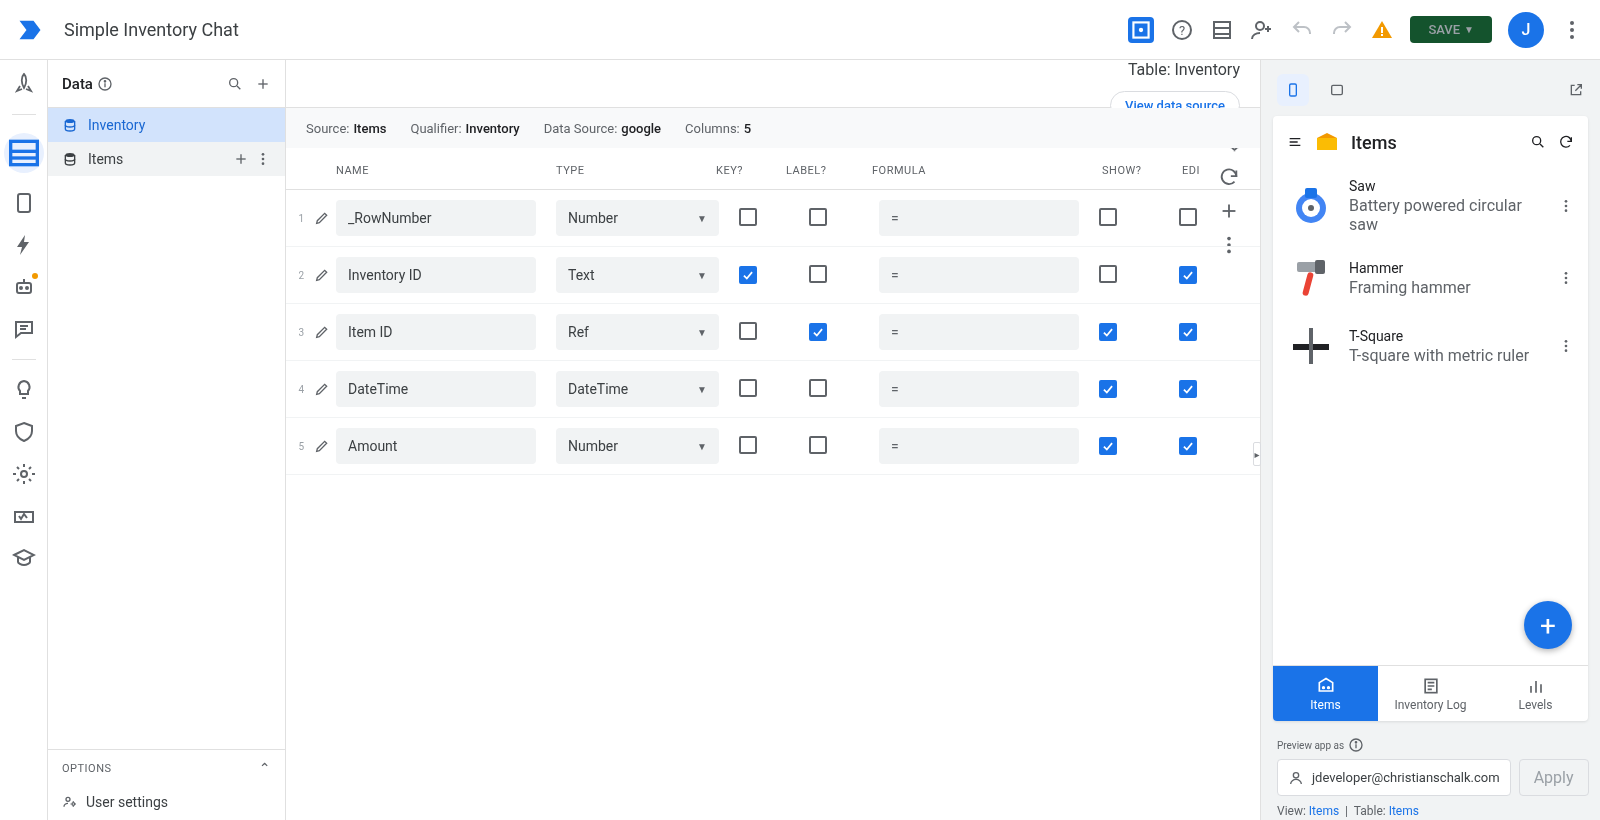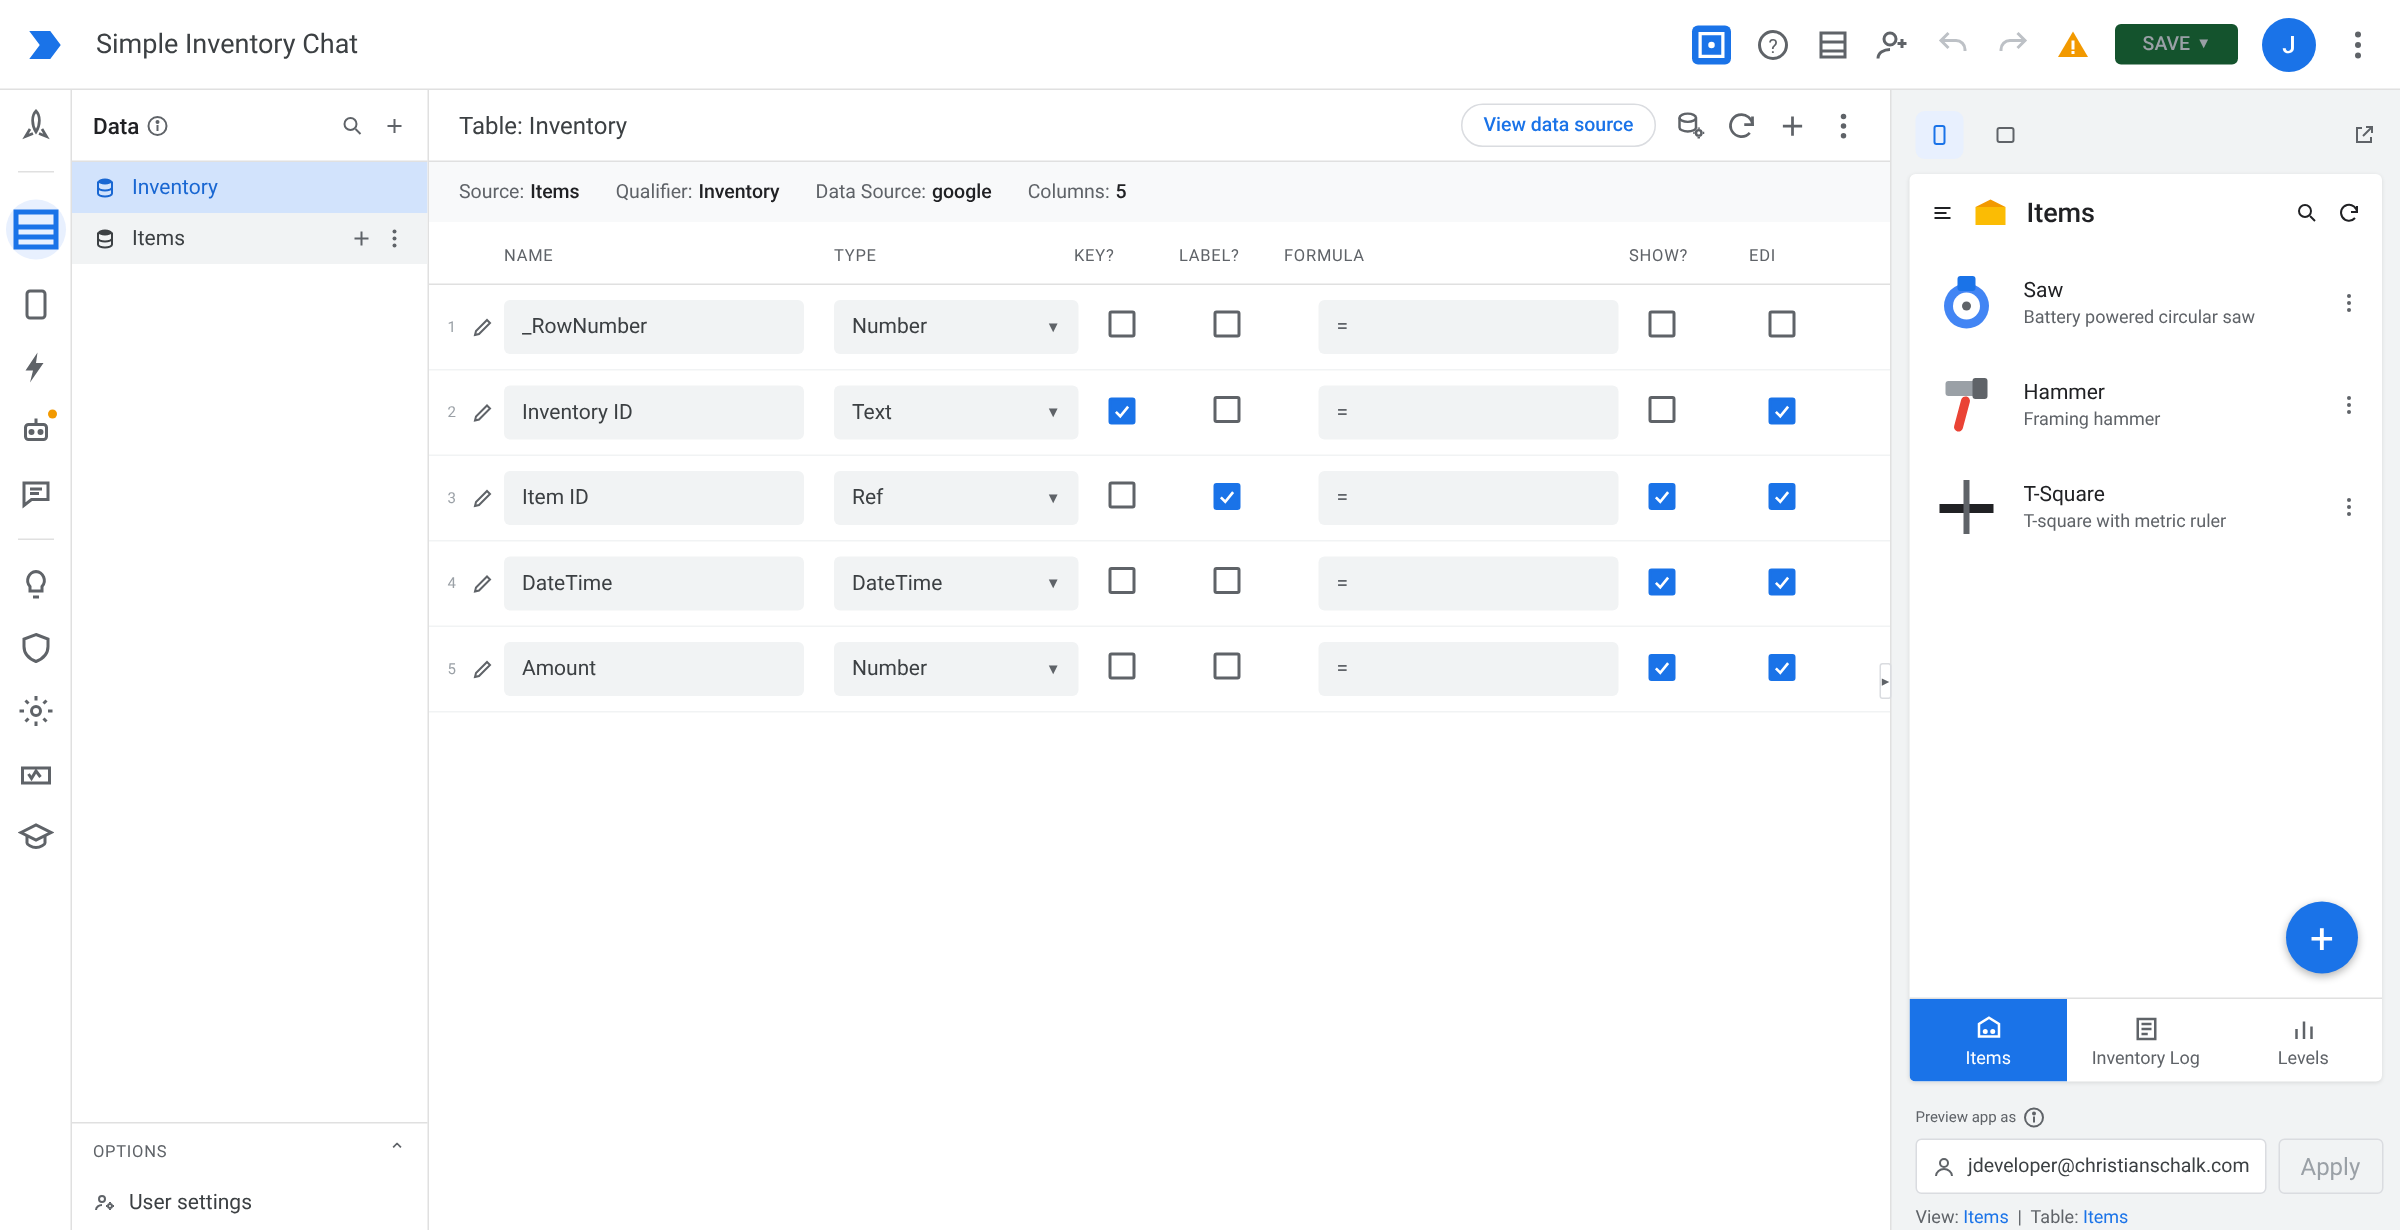--- a/index.html
+++ b/index.html
@@ -33,30 +33,30 @@
 .dp-list { flex:1; overflow:auto;}
 .dp-item { height:34px; display:flex; align-items:center; padding:0 14px; gap:10px; font-size:14px; color:#3c4043; cursor:pointer;}
 .dp-item.active { background:#d2e3fc; color:#1967d2;}
 .dp-item.sel { background:#f1f3f4;}
 .dp-item .tail { margin-left:auto; display:flex; gap:6px; color:#5f6368;}
 .dp-options { border-top:1px solid #e0e0e0; padding:10px 14px; font-size:11px; color:#5f6368; letter-spacing:0.5px; display:flex; align-items:center; justify-content:space-between;}
 .dp-settings { padding:8px 14px 14px; display:flex; align-items:center; gap:8px; color:#3c4043;}
 
 
 .center { flex:1; display:flex; flex-direction:column; min-width:0;}
-.tbl-header { height:48px; border-bottom:1px solid #e0e0e0; display:flex; align-items:center; padding:0 20px; gap:12px;}
+.tbl-header { height:48px; border-bottom:1px solid #e0e0e0; display:flex; align-items:flex-end; padding:0 20px; gap:12px;flex-direction:column;}
 .tbl-title { font-size:16px; color:#3c4043; flex:1;}
 .view-src { border:1px solid #dadce0; color:#1a73e8; background:#fff; padding:6px 14px; border-radius:16px; font-size:13px; font-weight:500; cursor:pointer;}
 .hicon { width:22px; height:22px; color:#5f6368; display:flex; align-items:center; justify-content:center; cursor:pointer;}
 .tbl-meta { height:40px; background:#f8f9fa; display:flex; align-items:center; padding:0 20px; gap:24px; font-size:13px; color:#5f6368;}
 .tbl-meta b { color:#202124; font-weight:500; margin-left:4px;}
 
 .grid { padding: 16px 0 0 0;}
 .ghead { display:flex; padding:0 20px 12px 50px; font-size:11px; color:#5f6368; letter-spacing:0.5px; border-bottom:1px solid #e0e0e0;}
-.c-name{width:220px;} .c-type{width:160px;} .c-key{width:70px;} .c-label{width:70px;} .c-formula{width:220px;} .c-show{width:80px; margin-left:10px;} .c-edit{width:40px;}
+.c-name{width:220px;} .c-type{width:160px;} .c-key{width:70px;} .c-label{width:70px;} .c-formula{width:220px;margin-left:16px;} .c-show{width:80px; margin-left:10px;} .c-edit{width:40px;}
 .grow { display:flex; align-items:center; padding:10px 20px 10px 8px; border-bottom:1px solid #f1f3f4;}
 .rn { width:14px; font-size:10px; color:#9aa0a6; text-align:right; padding-right:4px;}
 .edit-ic { width:28px; display:flex; justify-content:center; color:#5f6368; cursor:pointer;}
 .txtfield { width:200px; background:#f1f3f4; border:none; border-radius:4px; padding:10px 12px; font-size:14px; color:#3c4043; margin-right:20px;}
 .selfield { width:163px; background:#f1f3f4; border:none; border-radius:4px; padding:10px 12px; font-size:14px; color:#3c4043; display:flex; justify-content:space-between; align-items:center; margin-right:20px; cursor:pointer;}
 .cb { width:18px; height:18px; border:2px solid #5f6368; border-radius:2px; display:inline-flex; align-items:center; justify-content:center; cursor:pointer;}
 .cb.checked { background:#1a73e8; border-color:#1a73e8; color:#fff;}
 .cbwrap-key{width:70px;} .cbwrap-label{width:70px;} .cbwrap-show{width:80px; margin-left:10px;} .cbwrap-edit{width:40px;}
 .formula { width:200px; background:#f1f3f4; border:none; border-radius:4px; padding:10px 12px; font-size:14px; color:#5f6368; margin-right:10px;}
 
@@ -66,21 +66,21 @@
 .pv-tab { width:32px; height:32px; display:flex; align-items:center; justify-content:center; border-radius:6px; color:#5f6368; cursor:pointer;}
 .pv-tab.active { background:#e8f0fe; color:#1a73e8;}
 .pv-open { margin-left:auto; color:#5f6368; cursor:pointer;}
 .phone { flex:1; background:#fff; border-radius:4px; box-shadow:0 1px 3px rgba(0,0,0,0.1); display:flex; flex-direction:column; overflow:hidden; margin-bottom:10px;}
 .ph-header { height:52px; display:flex; align-items:center; padding:0 14px; gap:12px;}
 .ph-title { font-size:18px; font-weight:500; flex:1;}
 .itemrow { display:flex; align-items:center; padding:10px 14px; gap:14px;}
 .itemimg { width:48px; height:48px; display:flex; align-items:center; justify-content:center;}
 .itemtext { flex:1;}
 .itemtext .t1 { font-size:14px; color:#202124;}
-.itemtext .t2 { font-size:12px; color:#5f6368; margin-top:2px;}
+.itemtext .t2 { font-size:16px; color:#5f6368; margin-top:2px;}
 .itemmore { color:#5f6368; cursor:pointer;}
 .ph-body { flex:1; position:relative;}
 .fab { position:absolute; right:16px; bottom:16px; width:48px; height:48px; border-radius:50%; background:#1a73e8; color:#fff; display:flex; align-items:center; justify-content:center; font-size:28px; box-shadow:0 2px 6px rgba(0,0,0,0.3); cursor:pointer;}
 .ph-nav { height:56px; display:flex; border-top:1px solid #e0e0e0;}
 .ph-nav-item { flex:1; display:flex; flex-direction:column; align-items:center; justify-content:center; font-size:12px; color:#5f6368; gap:2px; cursor:pointer;}
 .ph-nav-item.active { background:#1a73e8; color:#fff;}
 .pv-footer { padding:6px 4px;}
 .pv-label { font-size:10px; color:#5f6368; display:flex; align-items:center; gap:4px; margin-bottom:6px;}
 .pv-row { display:flex; gap:8px; margin-bottom:8px;}
 .pv-email { flex:1; background:#fff; border:1px solid #dadce0; border-radius:4px; padding:8px 10px; display:flex; align-items:center; gap:8px; font-size:13px; color:#3c4043;}

